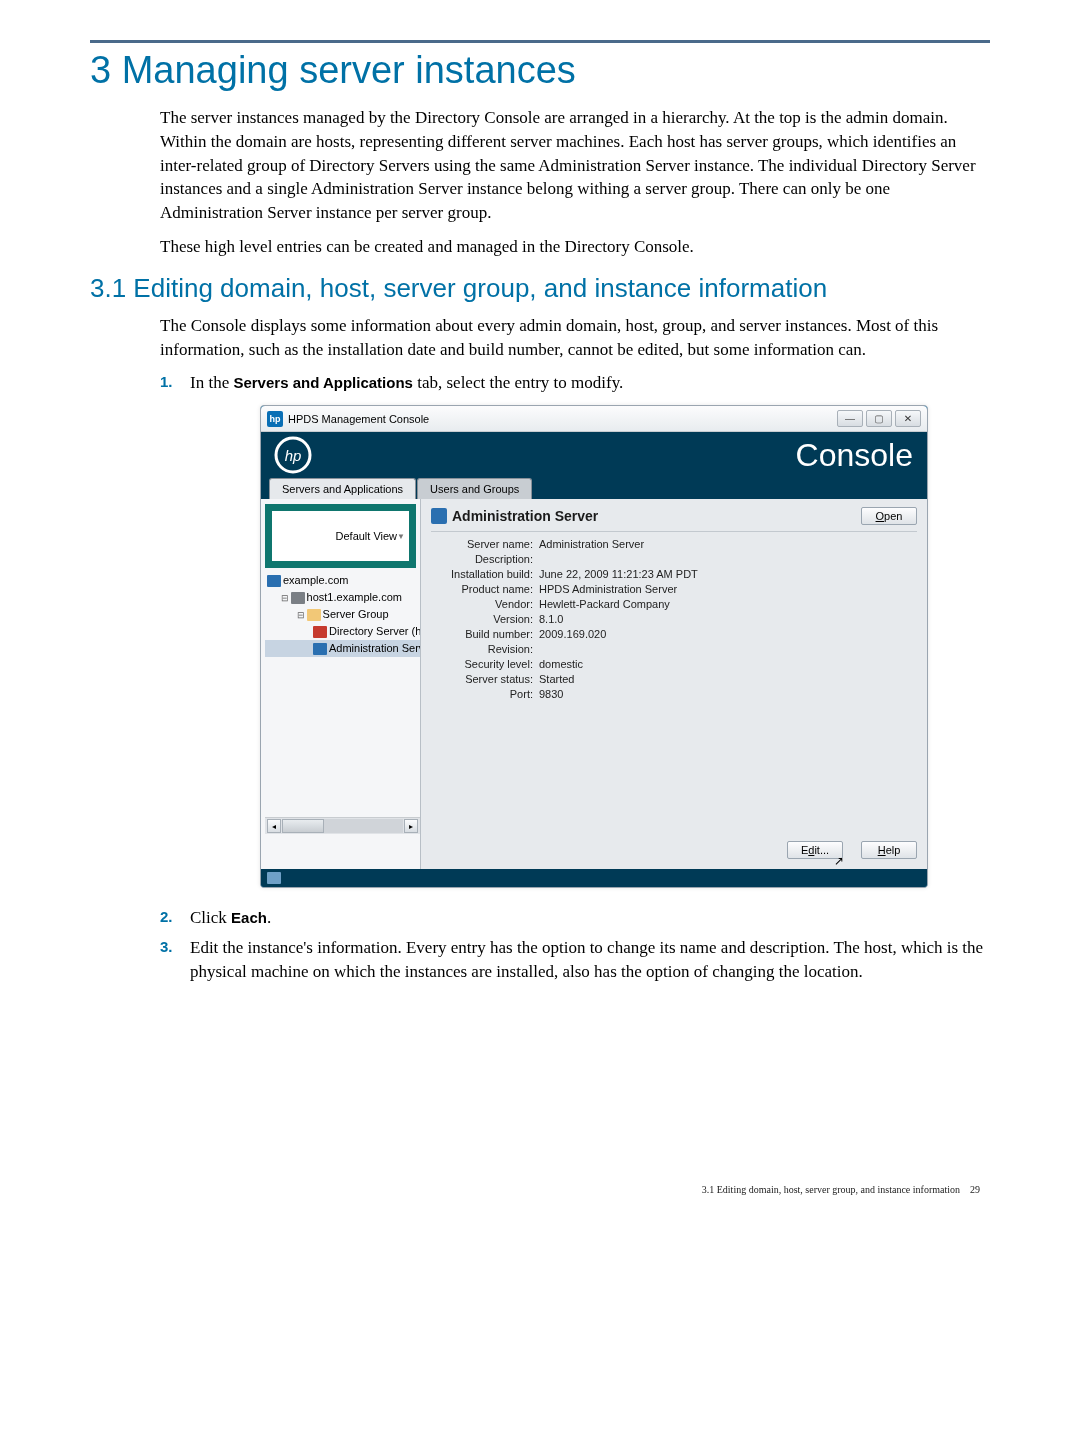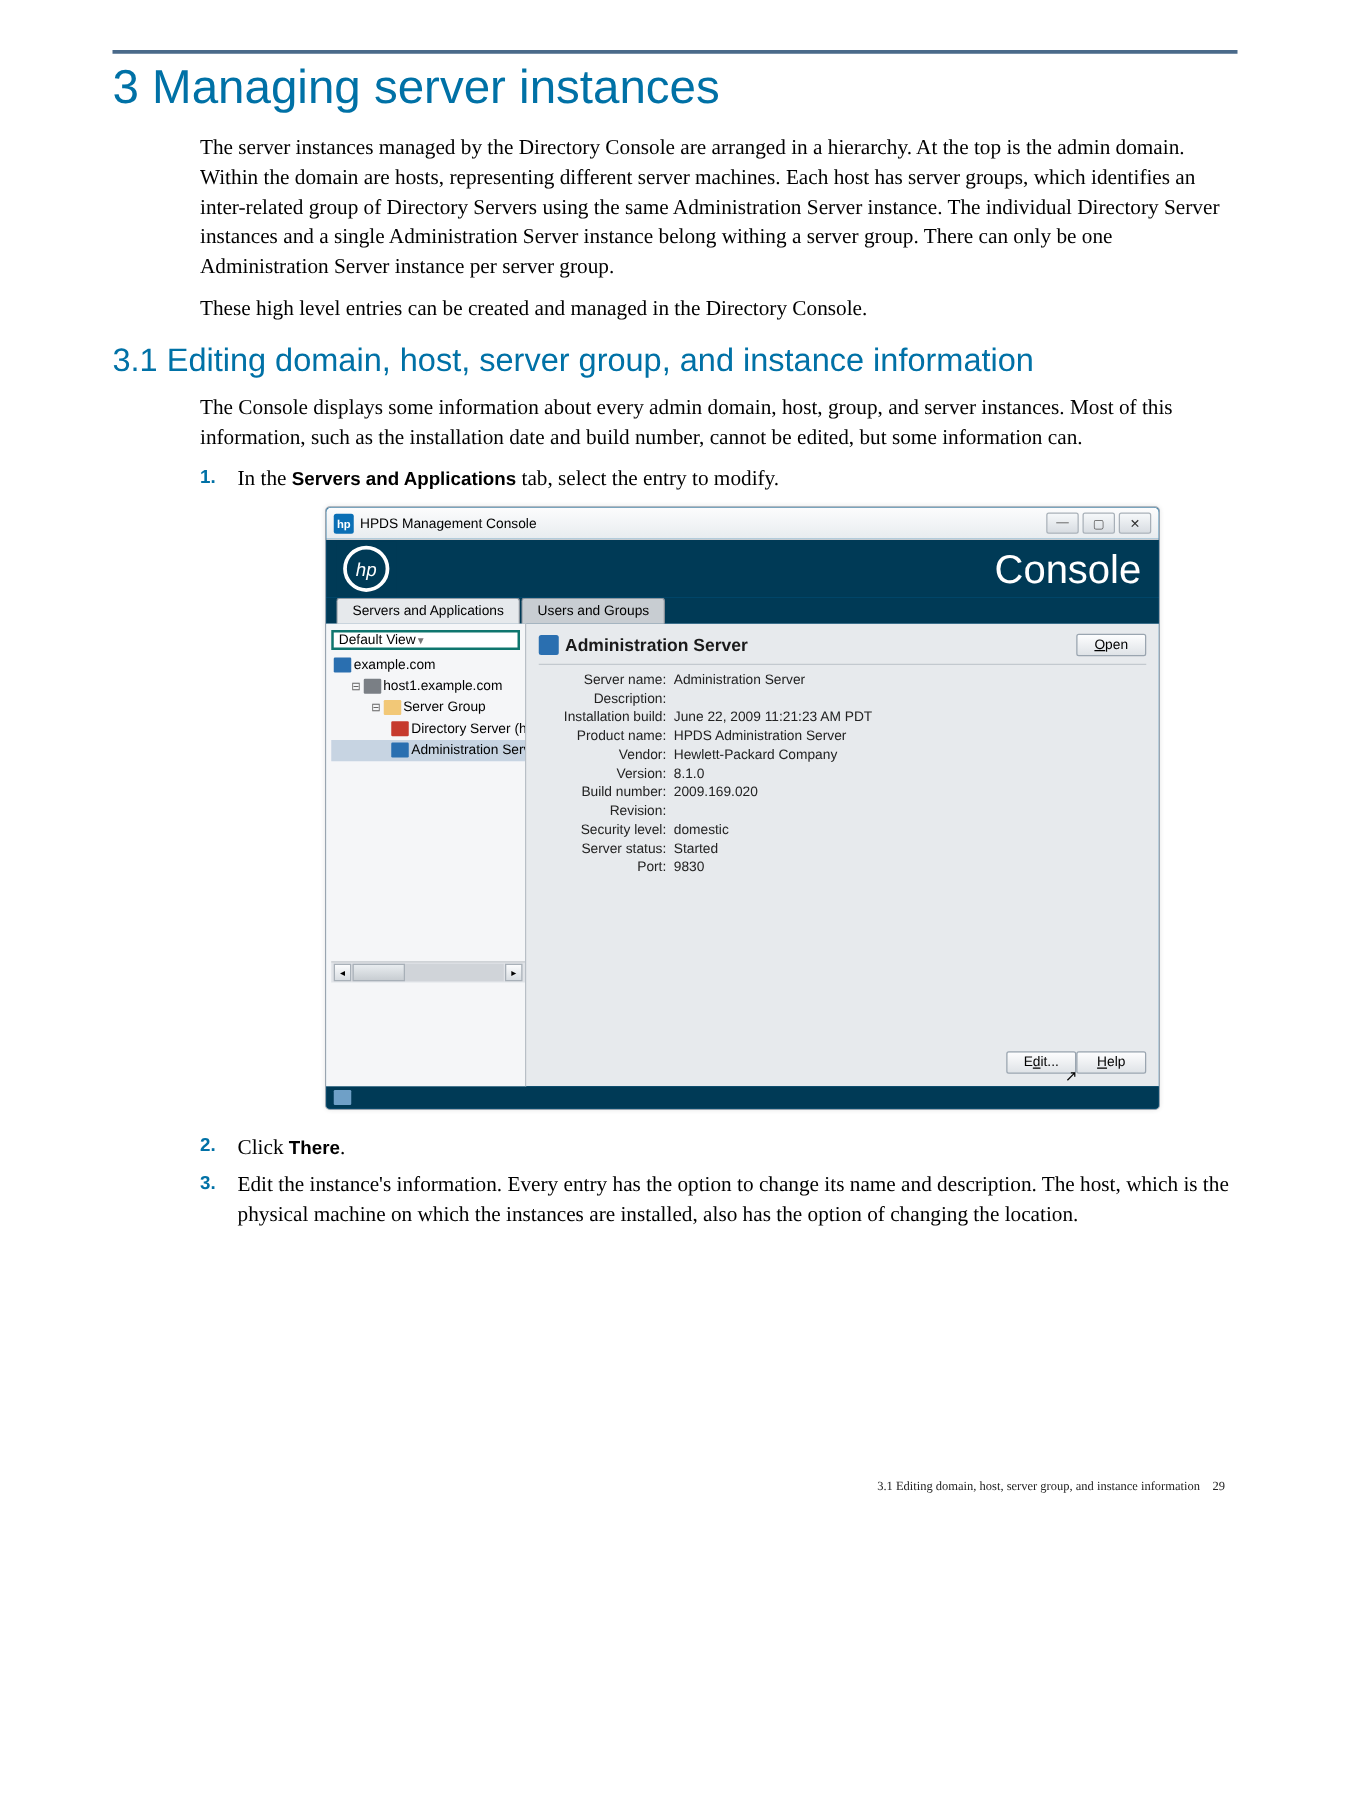--- a/index.html
+++ b/index.html
@@ -63,21 +63,21 @@
   .brandrow { background:#003a56; color:#fff; display:flex; align-items:center; justify-content:space-between; padding:0 14px 0 0; height:46px; }
   .hp-logo { width:48px; height:44px; background:#003a56; margin-left:8px; display:flex; align-items:center; justify-content:center; }
   .hp-logo svg { width:40px; height:40px; }
   .console-label { font-family: Arial, sans-serif; font-size:32px; font-weight:300; }
   .tabrow { background:#003a56; padding:0; display:flex; }
   .tabrow .tab { padding:4px 12px; font-size:11px; border:1px solid #889099; border-bottom:none; margin-right:1px; border-radius:3px 3px 0 0; }
   .tabrow .tab.active { background:#e6e9ec; }
   .tabrow .tab.inactive { background:#c8cdd2; }
   .workarea { display:flex; background:#e7eaed; }
   .sidebar { width:160px; border-right:1px solid #b8bfc6; padding:5px 0 5px 4px; background:#f5f6f8; }
-  .view-combo { background:#fff; border:2px solid #0f766e; padding:0 4px; margin:0 4px 4px 0; font-size:11px; display:flex; justify-content:flex-start; align-items:center; }
+  .view-combo { background:#fff; border:7px solid #0f766e; padding:19px 4px; margin:0 4px 4px 0; font-size:11px; display:flex; justify-content:flex-end; align-items:center; }
   .view-combo .dd { font-size:8px; color:#777; }
   .tree { font-size:11px; line-height:1.55; }
   .tree .ico { display:inline-block; width:14px; height:12px; vertical-align:middle; margin-right:2px; }
   .ico-domain { background:#2a6fb0; border-radius:1px; }
   .ico-host { background:#7a7f85; border-radius:1px; }
   .ico-folder { background:#f2c877; border-radius:1px; }
   .ico-ds { background:#c63a2e; border-radius:1px; }
   .ico-admin { background:#2a6fb0; border-radius:1px; }
   .tree .lv1 { padding-left:2px; }
   .tree .lv2 { padding-left:16px; }
@@ -85,21 +85,21 @@
   .tree .lv4 { padding-left:48px; white-space:nowrap; overflow:hidden; }
   .tree .sel { background:#c7d4e2; }
   .expander { color:#666; font-size:9px; margin-right:2px; }
   .detail { flex:1; padding:8px 10px 36px 10px; position:relative; min-height:370px; }
   .detail-head { display:flex; align-items:center; justify-content:space-between; border-bottom:1px solid #c3c9cf; padding-bottom:6px; margin-bottom:6px; }
   .detail-head .dt { display:flex; align-items:center; gap:5px; font-size:14px; font-weight:bold; color:#1a1a1a; }
   .dh-ico { width:16px; height:16px; background:#2a6fb0; border-radius:2px; }
   .btn { background:linear-gradient(#fdfdfe,#dfe3e7); border:1px solid #9aa5b0; border-radius:2px; padding:2px 12px; font-size:11px; min-width:56px; text-align:center; }
   .kv { display:grid; grid-template-columns:102px auto; row-gap:3px; font-size:11px; color:#222; margin-left:6px; }
   .kv .k { text-align:right; padding-right:6px; }
-  .detail-buttons { position:absolute; right:10px; bottom:10px; display:flex; gap:0; align-items:center;margin-top:36px; }
+  .detail-buttons { position:absolute; right:10px; bottom:10px; display:flex; gap:18px; align-items:center;margin-top:36px; }
   .cursor { position:relative; }
   .cursor::after { content:"↖"; position:absolute; right:-2px; bottom:-10px; transform:scaleX(-1); font-size:12px; color:#000; }
   .tree-scroll { display:flex; align-items:center; justify-content:space-between; border-top:1px solid #c8ccd0; padding:1px 2px; background:#e0e3e7; margin-top:160px; }
   .sbtn { width:14px; height:14px; background:linear-gradient(#fbfcfd,#d8dde2); border:1px solid #a8b0b8; font-size:8px; display:flex; align-items:center; justify-content:center; }
   .sbar { flex:1; height:14px; background:#d0d4d9; margin:0 1px; position:relative; }
   .sbar .thumb { position:absolute; left:0; top:0; height:100%; width:35%; background:linear-gradient(#e8ecef,#c8cdd2); border:1px solid #a8b0b8; }
   .statusbar { background:#003a56; height:18px; display:flex; align-items:center; padding-left:6px; border-radius:0 0 3px 3px; }
   .sb-ico { width:14px; height:12px; background:#6fa0c7; border-radius:1px; }
 </style>
 </head>
@@ -215,21 +215,21 @@
   </div>
   <div class="statusbar">
     <span class="sb-ico"></span>
   </div>
 </div>
 
 <ol class="steps" start="2">
   <li>
     <span class="num">2.</span>
     <span class="txt">
-      <span>Click </span><b>There</b><span>.</span>
+      <span>Click </span><b>Each</b><span>.</span>
     </span>
   </li>
   <li>
     <span class="num">3.</span>
     <span class="txt">Edit the instance's information. Every entry has the option to change its name and description. The host, which is the physical machine on which the instances are installed, also has the option of changing the location.</span>
   </li>
 </ol>
 
 <div class="footer">
   <span>3.1 Editing domain, host, server group, and instance information</span>&nbsp;&nbsp;&nbsp;&nbsp;<span>29</span>

